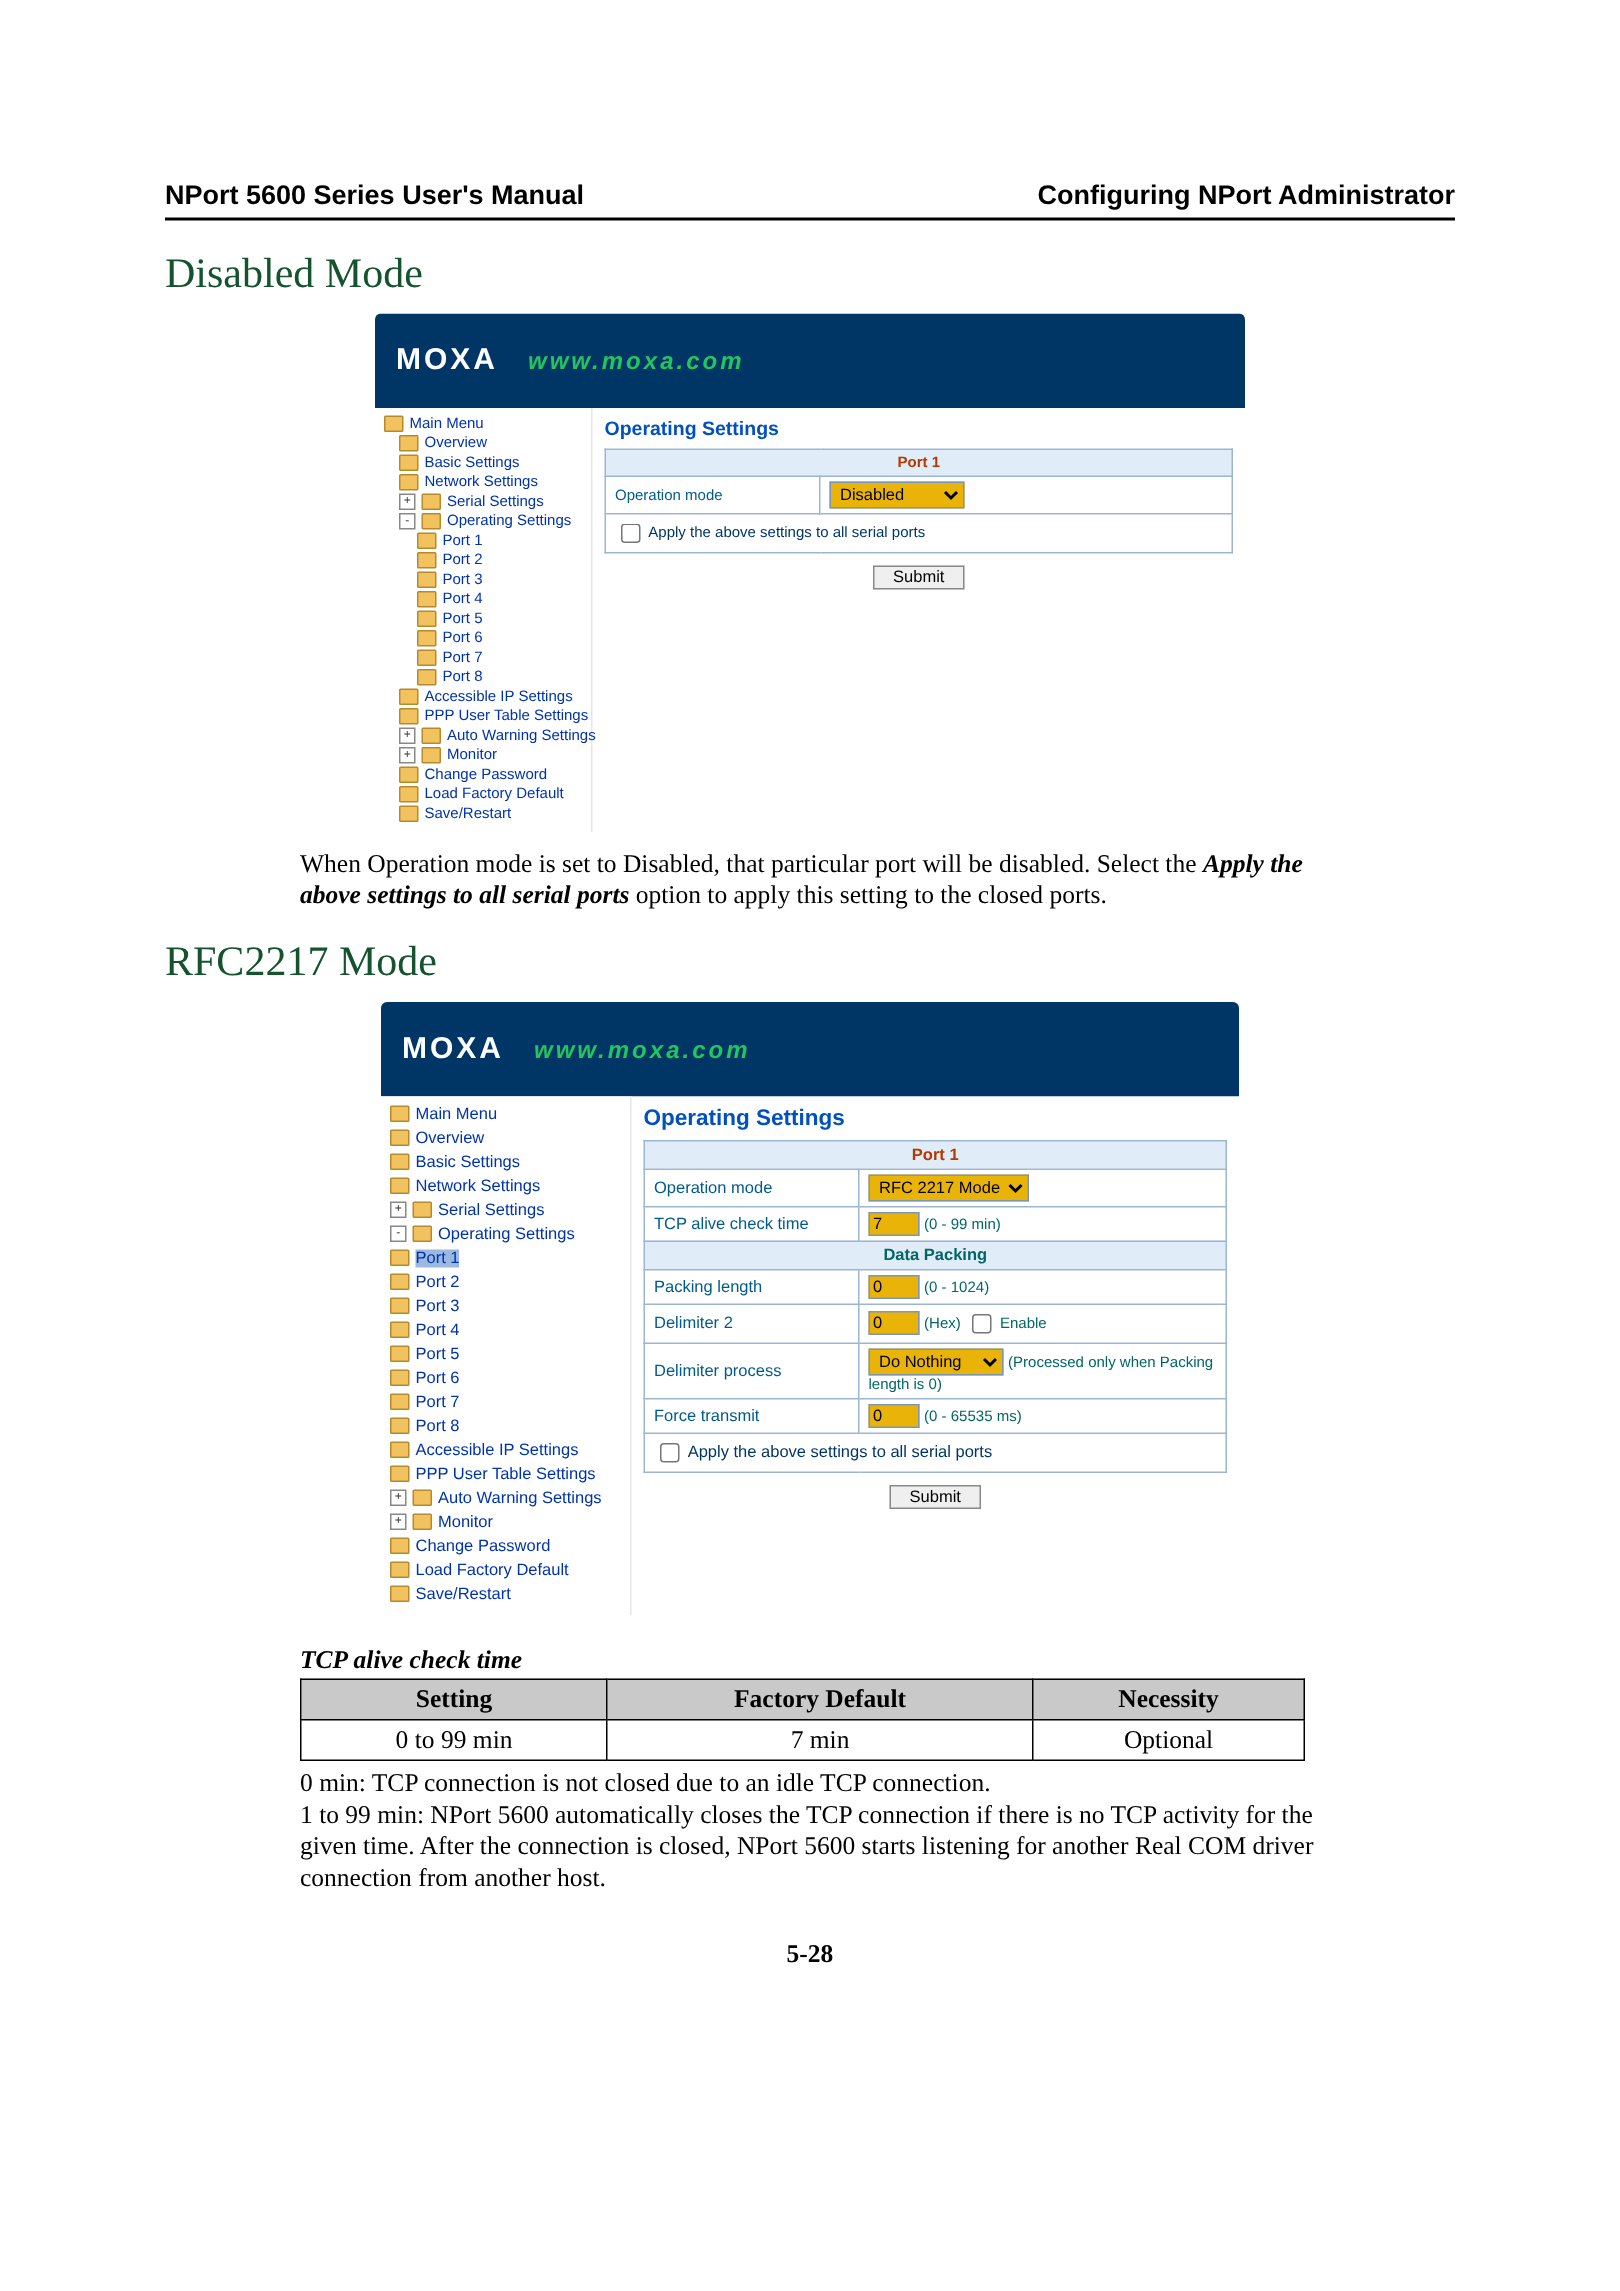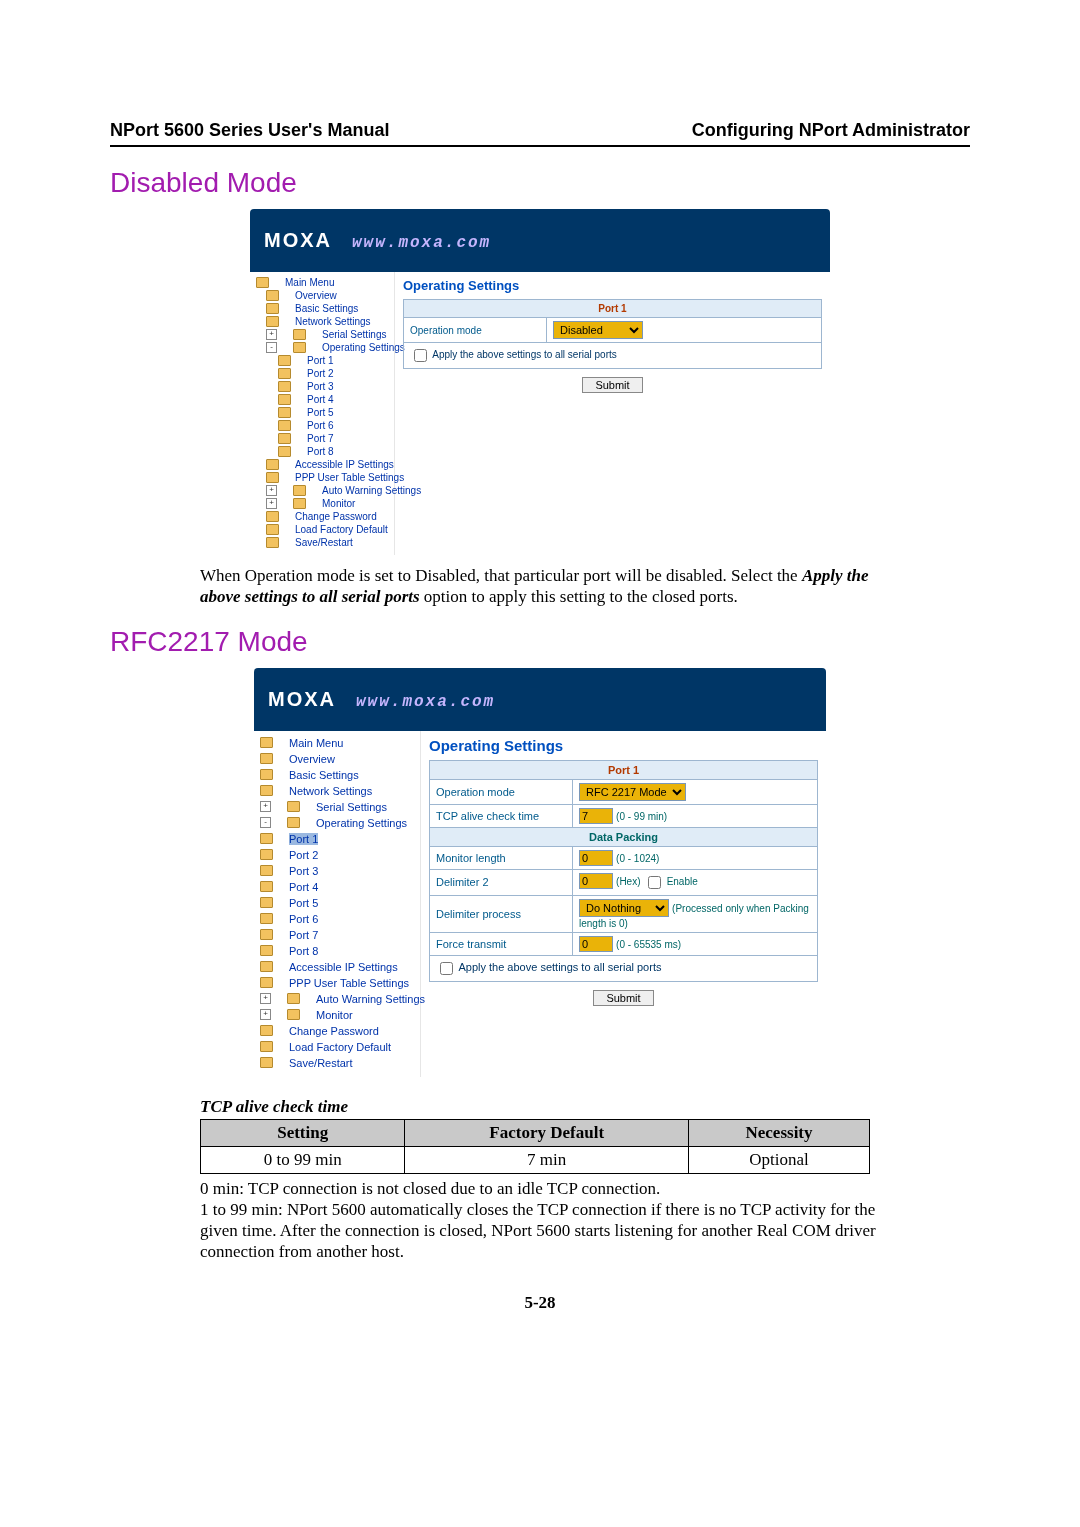--- a/index.html
+++ b/index.html
@@ -17,24 +17,24 @@
     display: flex;
     justify-content: space-between;
     font-weight: bold;
     font-family: Arial, Helvetica, sans-serif;
     font-size: 18px;
     border-bottom: 2px solid #000;
     padding-bottom: 4px;
     margin-bottom: 20px;
   }
   h2.section {
-    font-family: Liberation Sans, sans-serif;
+    font-family: Liberation Serif, serif;
     font-weight: normal;
     font-size: 28px;
-    color: #a21caf;
+    color: #14532d;
     margin: 12px 0 10px 0;
   }
   .shot {
     margin: 0 auto 10px auto;
     border-radius: 4px;
     overflow: hidden;
   }
   .shot.small { width: 580px; }
   .shot.large { width: 572px; }
   .moxa-hdr {
@@ -43,36 +43,36 @@
     padding: 20px 14px;
     display: flex;
     align-items: baseline;
     gap: 20px;
   }
   .moxa-hdr .logo {
     color: #fff; font-weight: bold; font-family: Arial, sans-serif;
     font-size: 20px; letter-spacing: 2px;
   }
   .moxa-hdr .url {
-    color: #c4b5fd; font-style: italic; font-family: Liberation Mono, monospace;
+    color: #22c55e; font-style: italic; font-family: Liberation Sans, sans-serif;
     font-weight: bold; letter-spacing: 2px;
   }
   .shot-body { display: flex; background: #fff; }
   .tree {
     width: 138px;
     background: #fff;
     font-family: Verdana, Arial, sans-serif;
     font-size: 10px;
     color: #0033aa;
     padding: 4px 2px 6px 4px;
     border-right: 1px solid #e6e6e6;
   }
   .shot.large .tree { width: 160px; font-size: 11px; }
   .tree .node {
-    display: flex; align-items: center; gap: 16px;
+    display: flex; align-items: center; gap: 4px;
     padding: 1px 0 1px 2px;
     white-space: nowrap; cursor: pointer;
   }
   .shot.large .tree .node { padding: 2px 0 2px 2px; }
   .tree .depth1 { padding-left: 12px; }
   .tree .depth2 { padding-left: 24px; }
   .tree .ico {
     width: 11px; height: 9px; background: #f2c25f;
     border: 1px solid #b58a2e; border-radius: 1px; flex: 0 0 auto;
   }
@@ -391,21 +391,21 @@
             <td class="label">TCP alive check time</td>
             <td>
               <input class="txtin short" value="7" style="">
               <span class="hint">(0 - 99 min)</span>
             </td>
           </tr>
           <tr>
                 <th class="dpack" colspan="2">Data Packing</th>
               </tr>
           <tr>
-            <td class="label">Monitor length</td>
+            <td class="label">Packing length</td>
             <td>
               <input class="txtin short" value="0" style="">
               <span class="hint">(0 - 1024)</span>
             </td>
           </tr>
           <tr>
             <td class="label">Delimiter 2</td>
             <td>
               <input class="txtin short" value="0" style="">
               <span class="hint">(Hex)</span>

